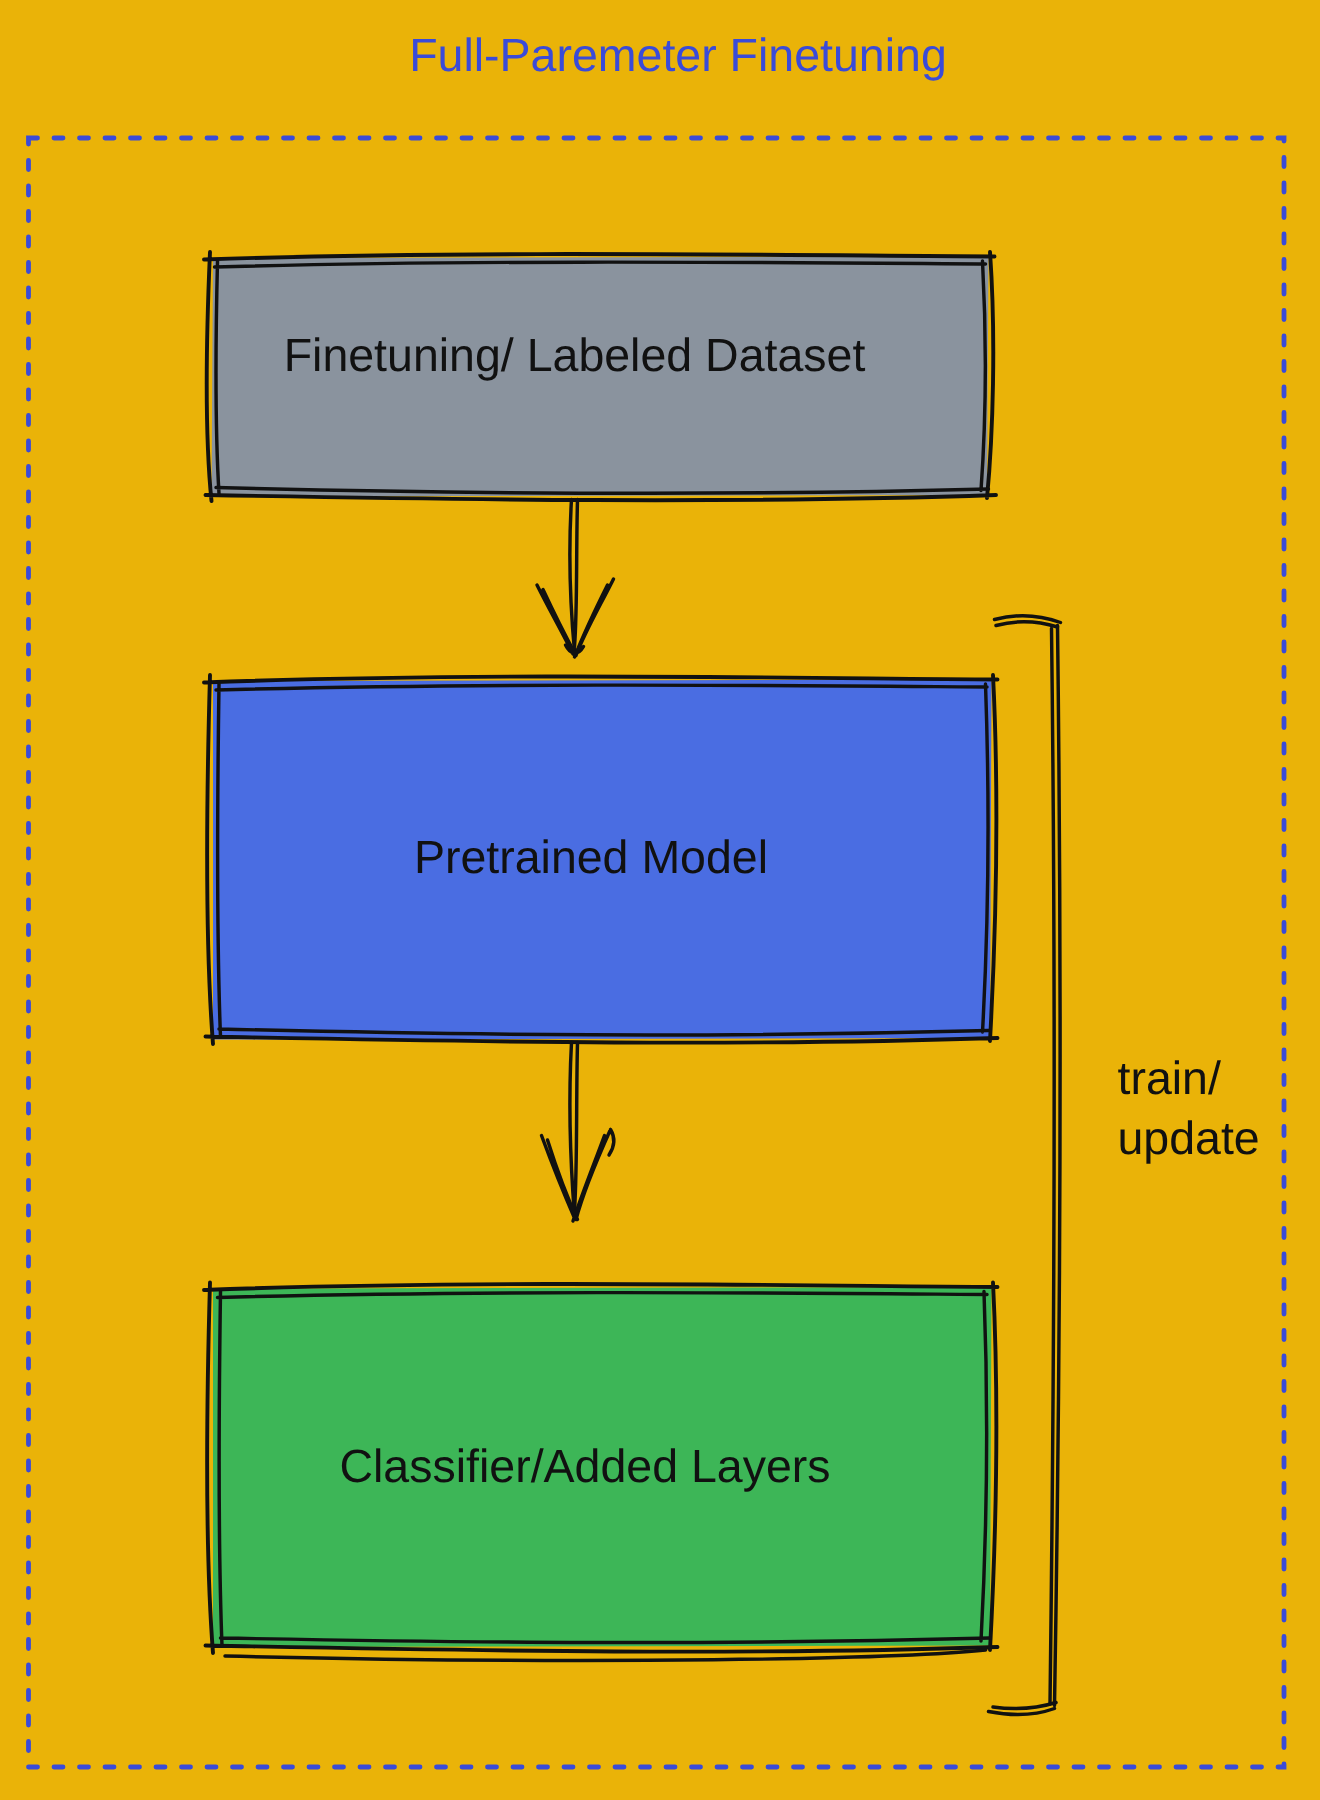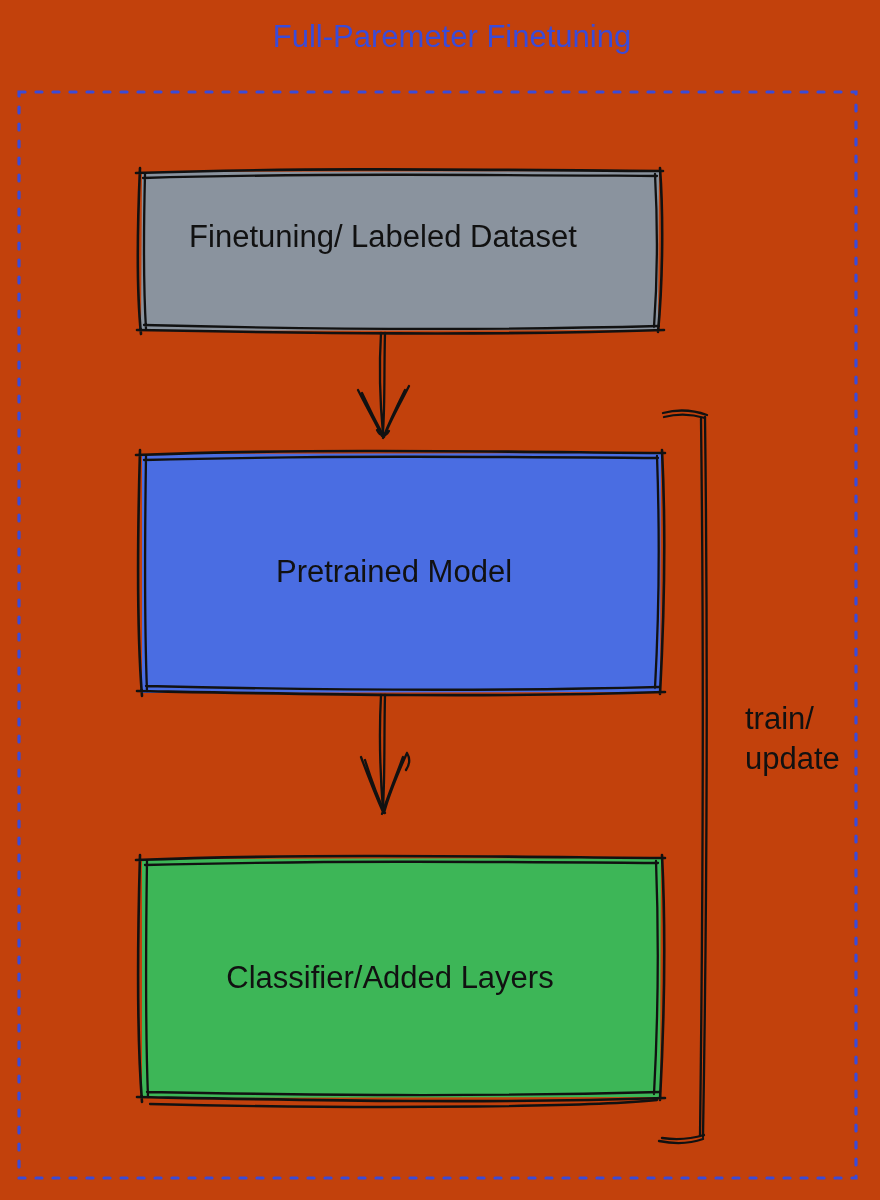--- a/index.html
+++ b/index.html
@@ -8,21 +8,21 @@
     background: #ffffff;
     width: 880px;
     height: 1200px;
     overflow: hidden;
     font-family: "Liberation Sans", sans-serif;
   }
   .stage {
     position: relative;
     width: 880px;
     height: 1200px;
-    background: #c2410c;
+    background: #eab308;
   }
   svg { display: block; }
   .sketch {
     fill: none;
     stroke: #111111;
     stroke-width: 2.6;
     stroke-linecap: round;
     stroke-linejoin: round;
   }
   .sketch-thin {

